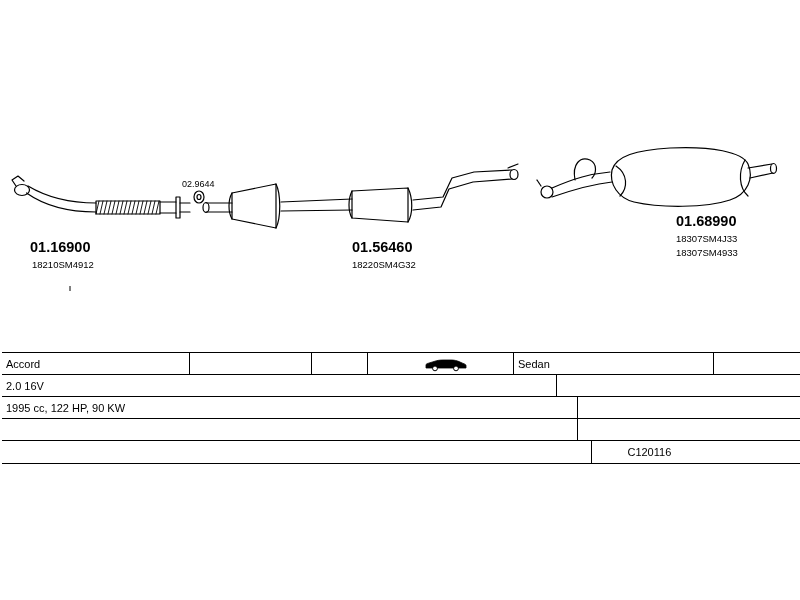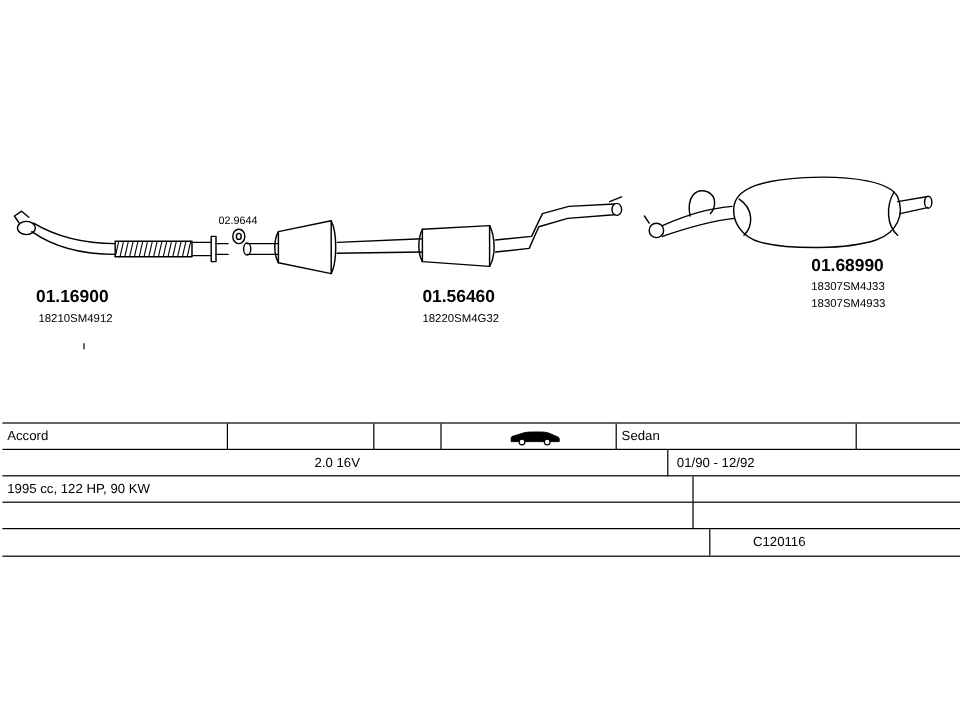--- a/index.html
+++ b/index.html
@@ -79,21 +79,21 @@
     overflow: hidden;
   }
   .b-r { border-right: 1px solid #000; }
   .c-model   { width: 188px; }
   .c-blank1  { width: 122px; }
   .c-blank2  { width: 56px; }
   .c-icon    { width: 146px; position: relative; }
   .c-body    { width: 200px; }
   .c-date    { width: 88px; text-align: left; padding-left: 7px; }
 
-  .c-engine  { width: 555px; text-align: center; }
+  .c-engine  { width: 555px; }
   .c-daterange { width: 188px; padding-left: 7px; }
 
   .c-disp    { width: 576px; }
   .c-empty-r { width: 188px; }
 
   .c-code-l  { width: 612px; }
   .c-code-r  { width: 188px; padding-left: 7px; margin-left: 28px; }
 
   .car-icon {
     position: absolute;
@@ -230,21 +230,20 @@
           <circle cx="11" cy="12.4" r="2.4" fill="#fff" stroke="#000" stroke-width="1"></circle>
           <circle cx="32" cy="12.4" r="2.4" fill="#fff" stroke="#000" stroke-width="1"></circle>
         </svg>
       </div>
       <div class="cell c-body b-r">Sedan</div>
       <div class="cell c-date"></div>
     </div>
 
     <div class="spec-row">
       <div class="cell c-engine b-r">2.0 16V</div>
-      <div class="cell c-daterange">01/90 - 12/92</div>
     </div>
 
     <div class="spec-row">
       <div class="cell c-disp b-r">1995 cc, 122 HP, 90 KW</div>
       <div class="cell c-empty-r"></div>
     </div>
 
 
     <div class="spec-row">
       <div class="cell c-disp b-r"></div>

